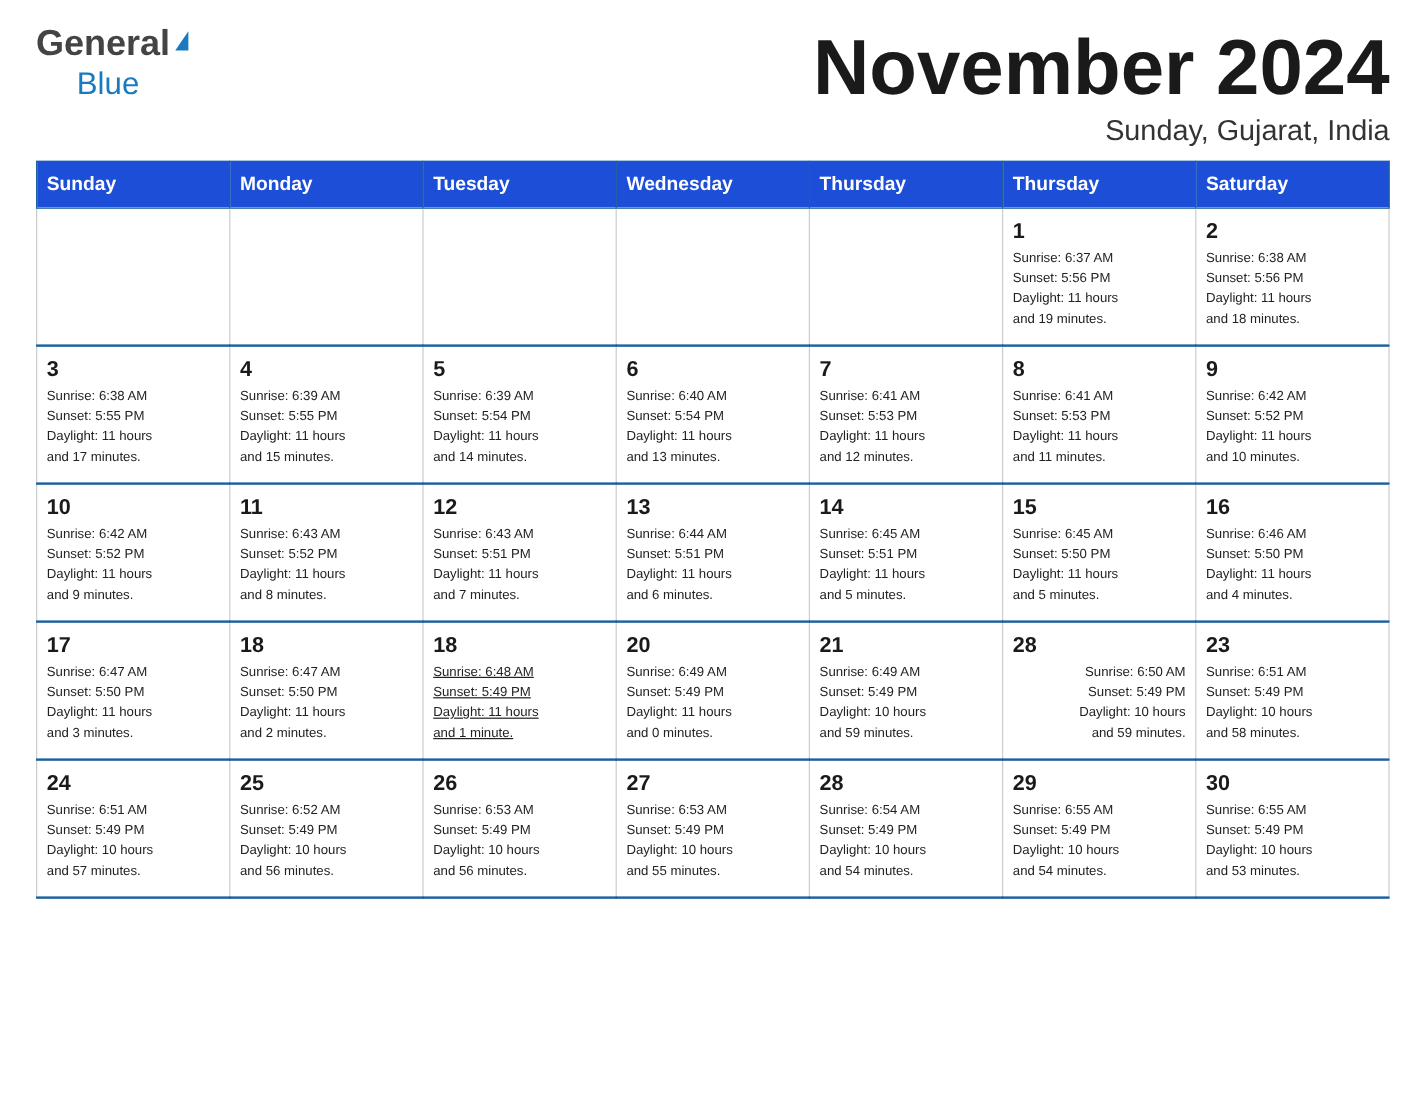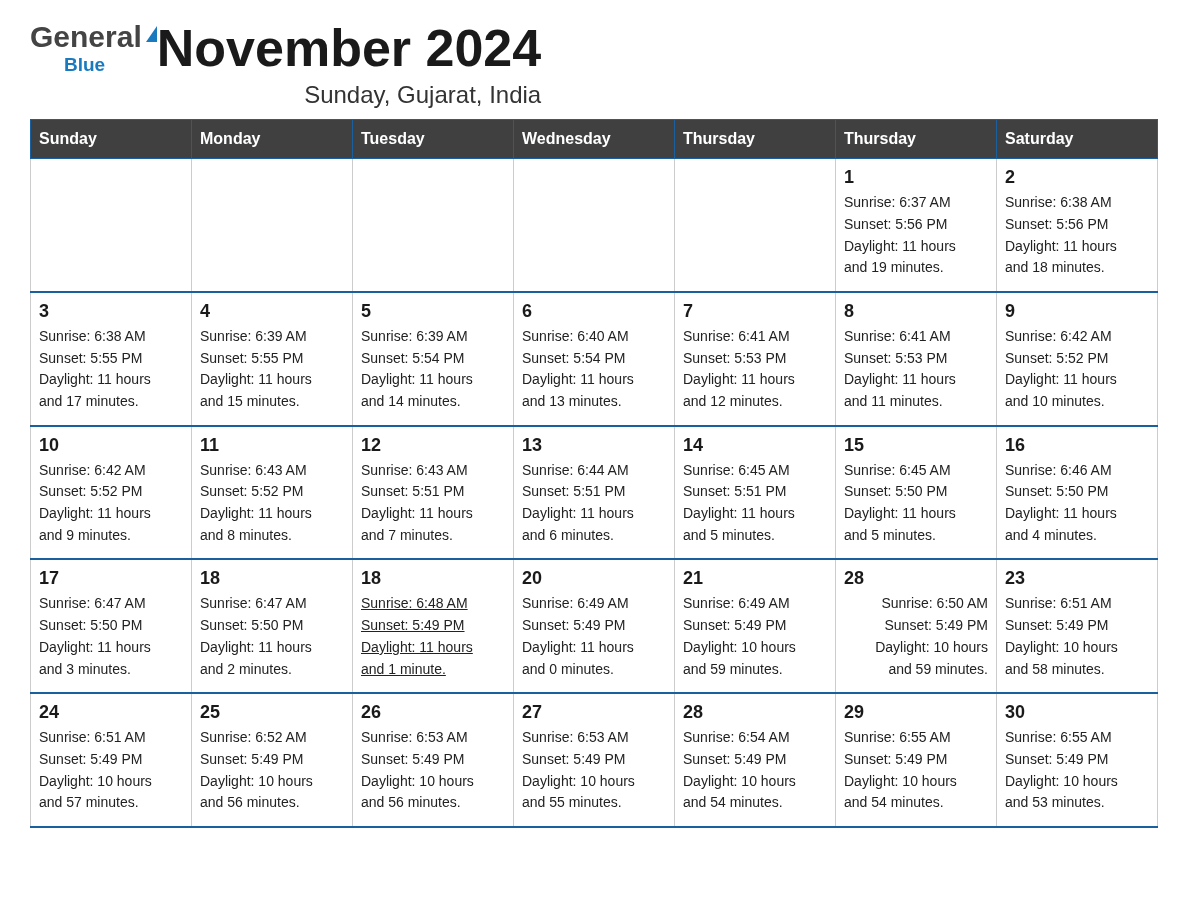--- a/index.html
+++ b/index.html
@@ -5,51 +5,51 @@
     * { box-sizing: border-box; margin: 0; padding: 0; }
     body {
       font-family: Arial, sans-serif;
       background: #fff;
       padding: 20px 30px;
       width: 1188px;
       min-height: 918px;
     }
     .header {
       display: flex;
-      justify-content: flex-start;
+      justify-content: space-between;
       align-items: flex-start;
       margin-bottom: 10px;
     }
     .logo {
       display: flex;
       flex-direction: column;
       align-items: flex-start;
     }
     .title-block {
       text-align: right;
     }
     .title-block h1 {
-      font-size: 52px;
+      font-size: 65px;
       font-weight: bold;
       color: #1a1a1a;
       line-height: 1.1;
     }
     .title-block h2 {
       font-size: 24px;
       font-weight: normal;
       color: #333;
       margin-top: 4px;
     }
     .calendar {
       width: 100%;
       border-collapse: collapse;
       margin-top: 10px;
     }
     .calendar thead tr th {
-      background-color: #404040;
+      background-color: #1d4ed8;
       color: #fff;
       font-size: 16px;
       font-weight: bold;
       padding: 10px 8px;
       text-align: left;
       border: 1px solid #1a5f9e;
     }
     .calendar tbody tr {
       border-bottom: 2px solid #1a5f9e;
     }
@@ -68,21 +68,21 @@
       border-left: 1px solid #ccc;
     }
     .day-number {
       font-size: 18px;
       font-weight: bold;
       color: #1a1a1a;
       display: block;
       margin-bottom: 4px;
     }
     .day-info {
-      font-size: 14px;
+      font-size: 11px;
       color: #222;
       line-height: 1.55;
     }
     .empty-cell {
       background: #f5f5f5;
     }
     .logo-row {
       display: flex;
       align-items: center;
     }
@@ -100,21 +100,21 @@
 </head>
 <body>
 
 <div class="header">
   <div class="logo">
     <div class="logo-row">
       <span class="logo-text-general">General</span>
       <span style="display:inline-block;width:0;height:0;border-left:11px solid transparent;border-right:0px solid transparent;border-bottom:16px solid #1a7abf;margin-left:4px;margin-bottom:6px;"></span>
     </div>
     <div class="logo-text-blue-row">
-      <span style="font-size:19px;font-weight:bold;color:#1a7abf;">Blue</span>
+      <span style="font-size:26px;font-weight:normal;color:#1a7abf;">Blue</span>
     </div>
   </div>
   <div class="title-block">
     <h1>November 2024</h1>
     <h2>Sunday, Gujarat, India</h2>
   </div>
 </div>
 
 <table class="calendar">
   <thead>

